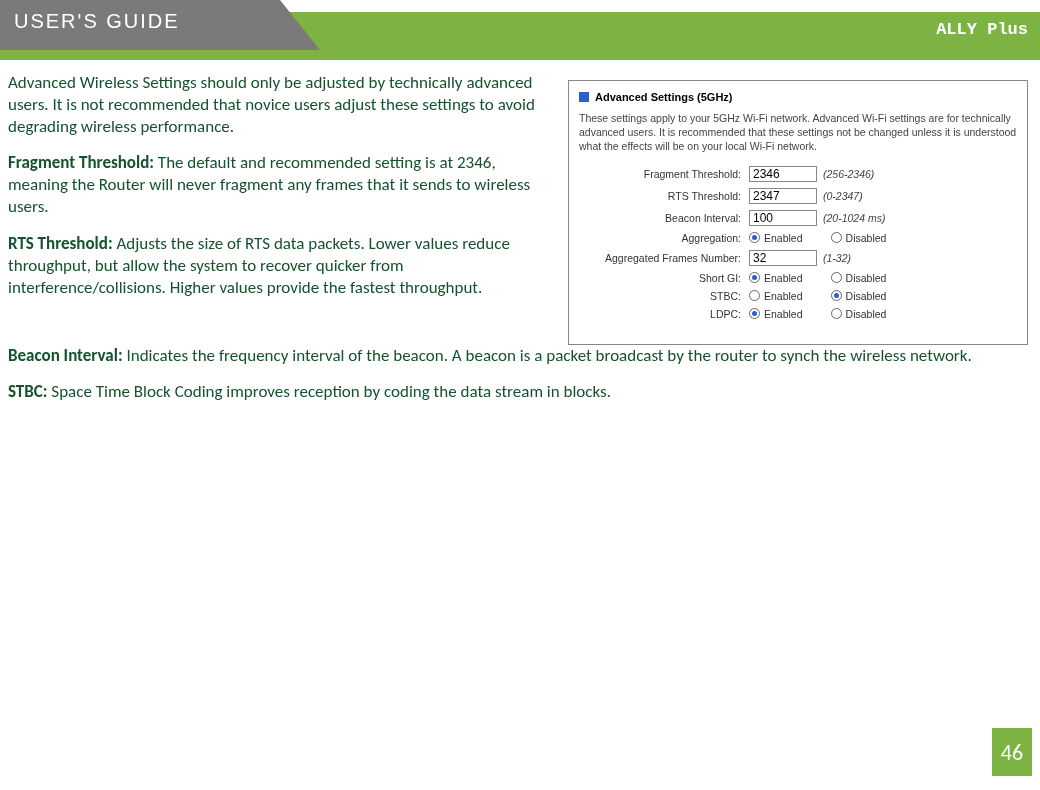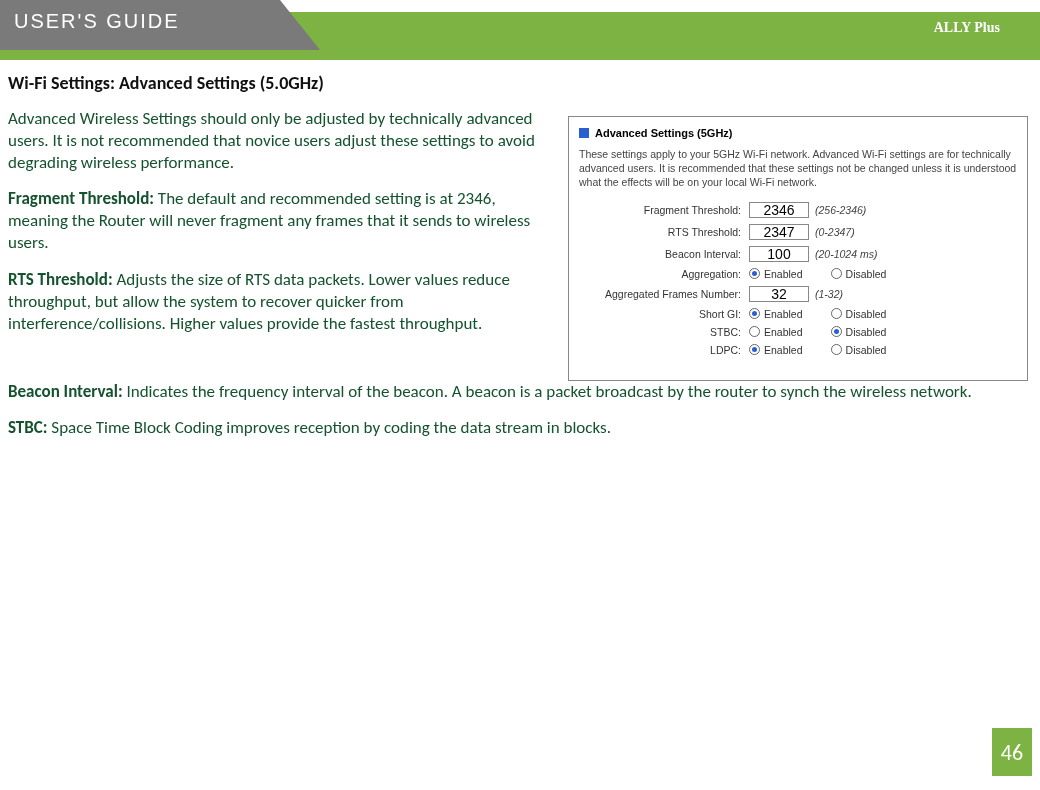--- a/index.html
+++ b/index.html
@@ -50,26 +50,26 @@
     content: "";
     position: absolute;
     bottom: -4px;
     left: 0;
     width: 100%;
     height: 4px;
     background: #7cb342;
   }
   .brand {
     position: absolute;
-    right: 40px;
+    right: 12px;
     top: 20px;
     color: #fff;
     font-weight: bold;
-    font-size: 14px;
-    font-family: Liberation Serif, serif;
+    font-size: 17px;
+    font-family: Liberation Mono, monospace;
   }
   .green-line {
     position: absolute;
     top: 56px;
     left: 0;
     width: 100%;
     height: 3px;
     background: #7cb342;
   }
   .content {
@@ -128,27 +128,26 @@
     margin-bottom: 6px;
     font-size: 10.5px;
   }
   .panel-label {
     width: 170px;
     text-align: right;
     padding-right: 8px;
     color: #333;
   }
   .panel-input {
-    width: 60px;
+    width: 68px;
     height: 16px;
     border: 1px solid #888;
-    font-size: 14px;
+    font-size: 12px;
     padding: 0 3px;
     background: #fff;
-    text-align: center;
   }
   .panel-range {
     margin-left: 6px;
     color: #444;
     font-style: italic;
   }
   .radio-group {
     display: flex;
     align-items: center;
     gap: 4px;
@@ -193,21 +192,20 @@
 <body>
 
 <div class="header">
   <div class="header-band"></div>
   <div class="header-tab">USER'S GUIDE</div>
   <div class="brand">ALLY Plus</div>
 </div>
 <div class="green-line"></div>
 
 <div class="content">
-  <div class="page-title">Wi-Fi Settings: Advanced Settings (5.0GHz)</div>
 
   <div class="row">
     <div class="left-col">
       <div class="para">Advanced Wireless Settings should only be adjusted by technically advanced users. It is not recommended that novice users adjust these settings to avoid degrading wireless performance.</div>
       <div class="para">
         <b>Fragment Threshold:</b><span> The default and recommended setting is at 2346, meaning the Router will never fragment any frames that it sends to wireless users.</span>
       </div>
       <div class="para">
         <b>RTS Threshold:</b><span> Adjusts the size of RTS data packets. Lower values reduce throughput, but allow the system to recover quicker from interference/collisions. Higher values provide the fastest throughput.</span>
       </div>

